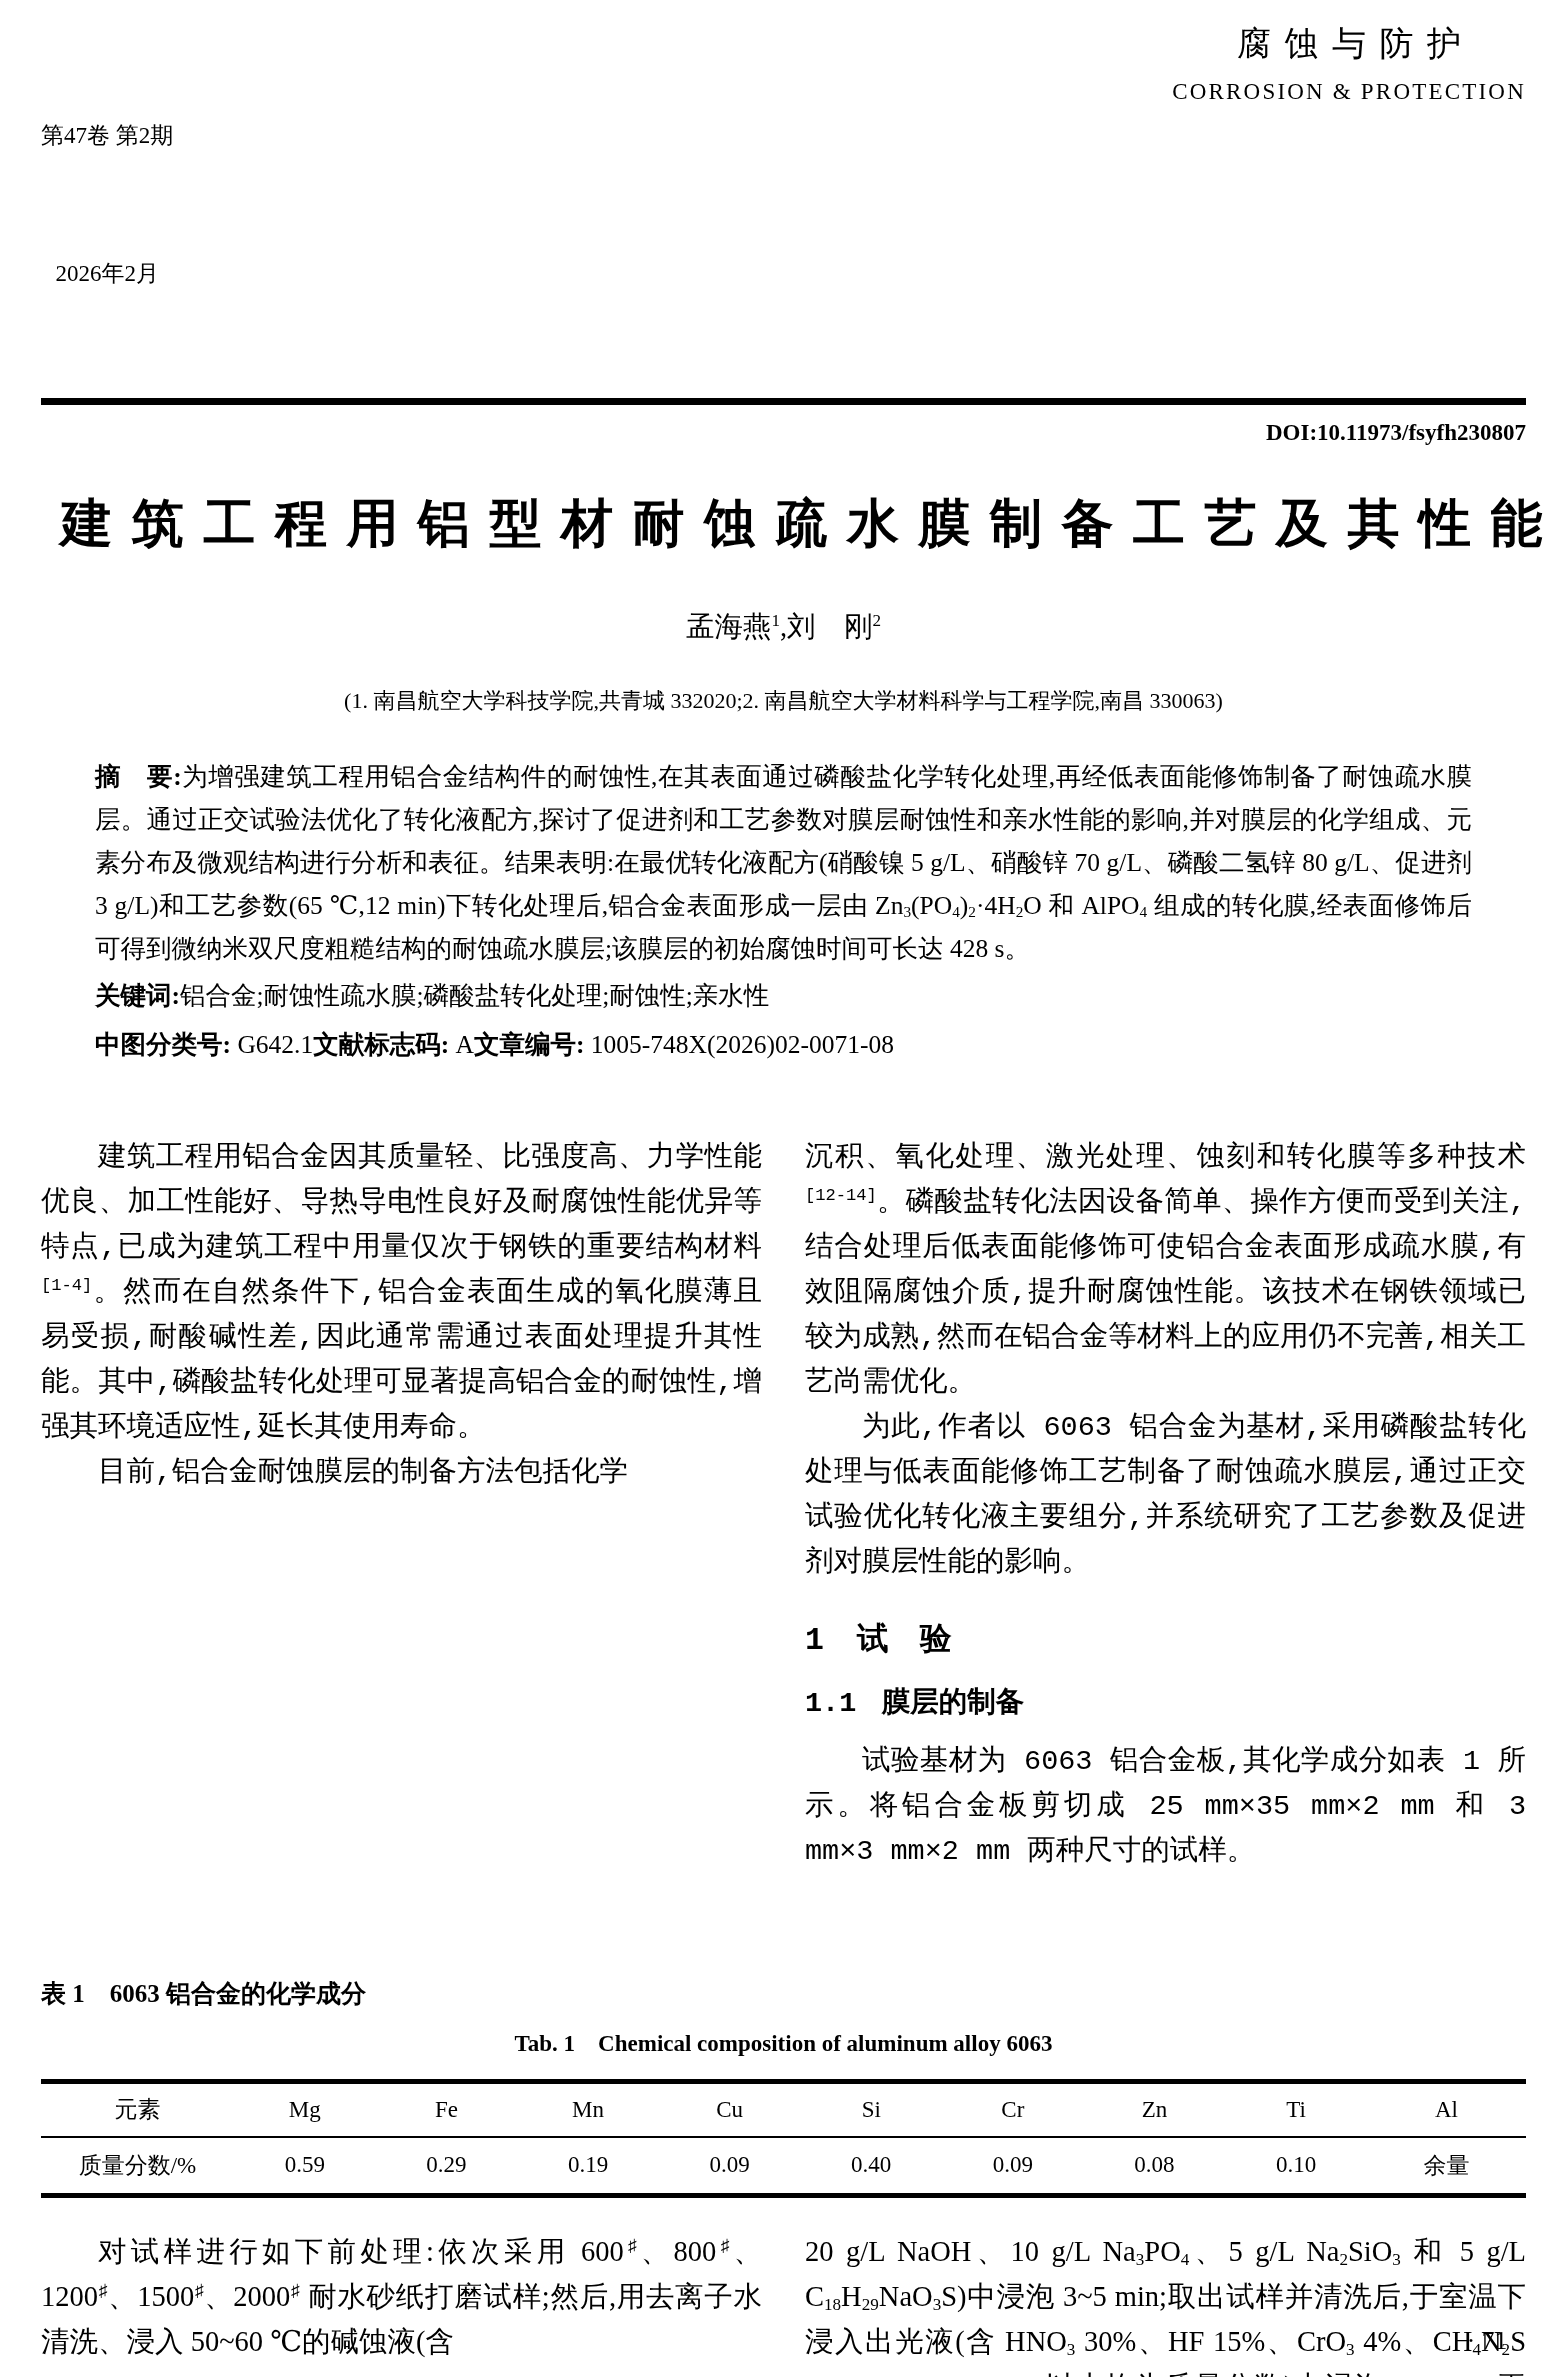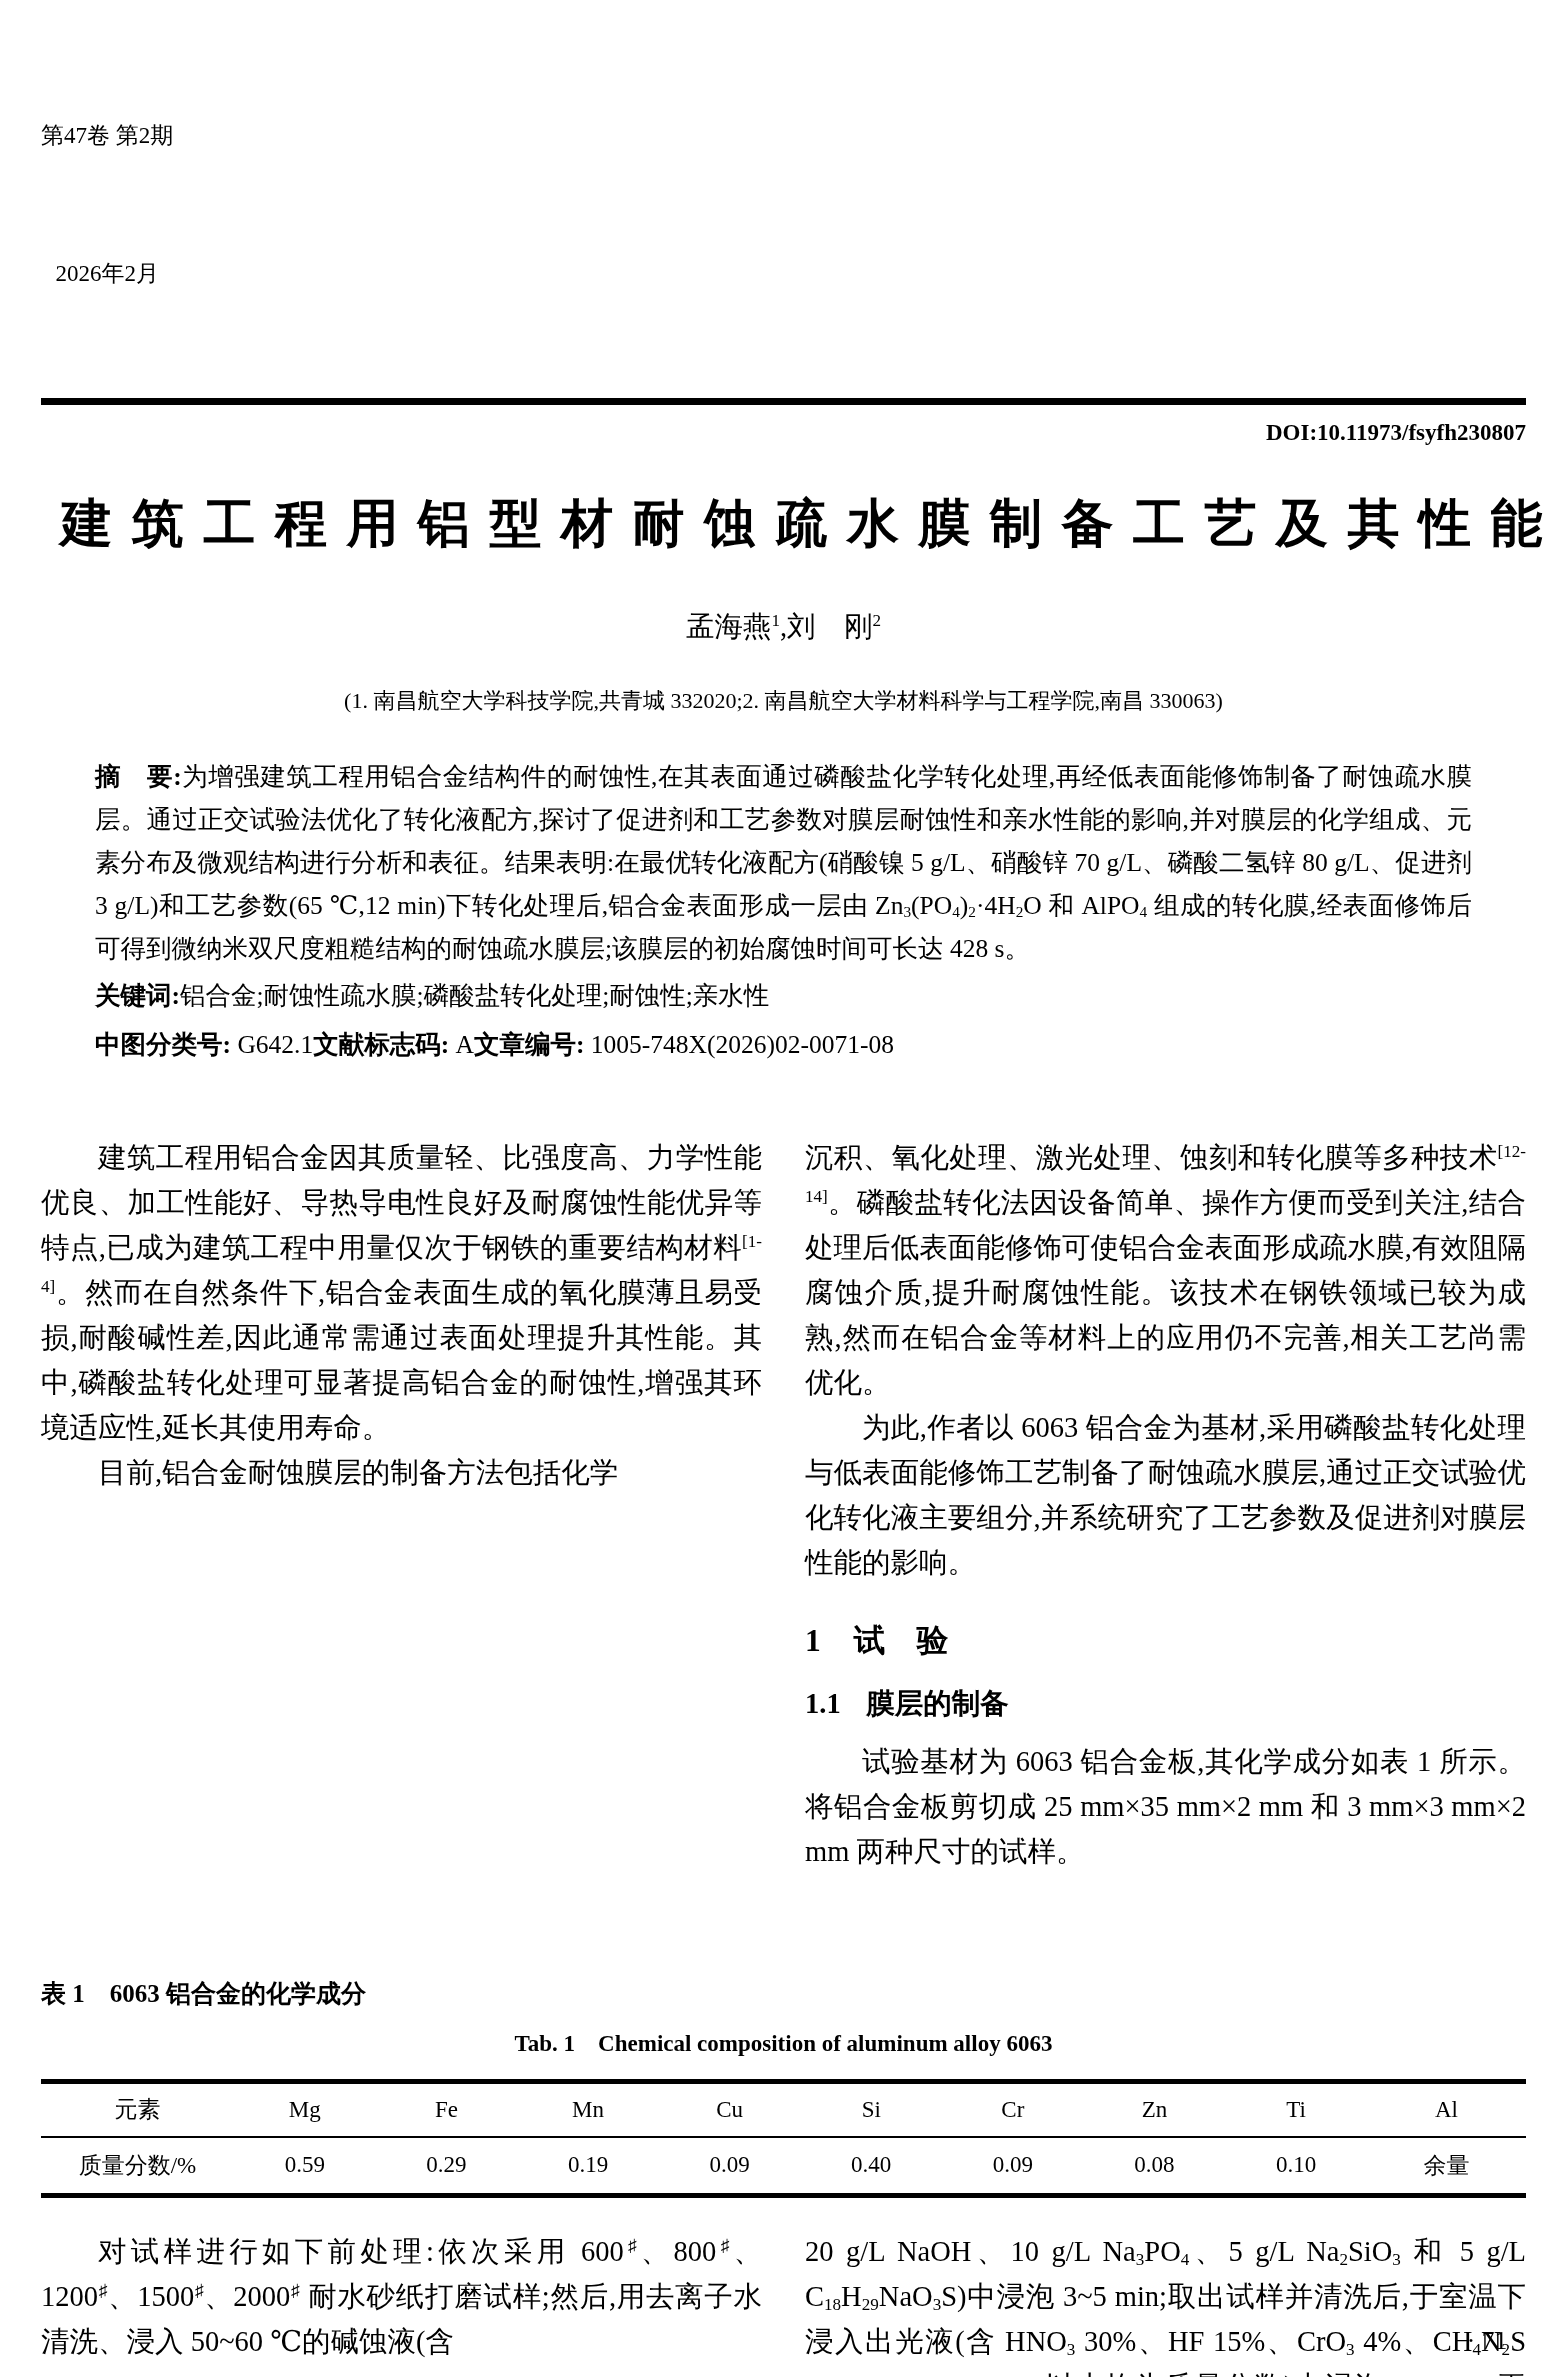--- a/index.html
+++ b/index.html
@@ -38,21 +38,21 @@
 
   
   .columns{display:flex;gap:43px;margin-top:69px;}
   .col{width:721px;font-size:28.5px;line-height:45px;text-align:justify;}
   .para{margin:0;text-indent:2em;}
   .cont{text-indent:0;}
   .h1{font-size:31.5px;font-weight:bold;margin:37px 0 21px 0;line-height:1.2;}
   .h1 .num{margin-right:33px;}
   .h2{font-size:28.5px;font-weight:bold;margin:25.5px 0 16.5px 0;line-height:1.3;}
   .h2 .num{margin-right:25.5px;}
-  .columns-top{min-height:821px;}
+  .columns-top{min-height:821px;font-family:Liberation Mono, monospace;}
 
   
   .tablewrap{margin-top:21px;}
   .tcap-cn{text-align:left;font-weight:bold;font-size:25px;}
   .tcap-en{text-align:center;font-weight:bold;font-size:23px;margin-top:18px;}
   table.t1{width:100%;border-collapse:collapse;margin-top:19.5px;border-top:5.2px solid #000;border-bottom:5.2px solid #000;font-size:23px;}
   table.t1 th{border-bottom:2.2px solid #000;font-weight:normal;padding:10.5px 3px;text-align:center;}
   table.t1 td{padding:12px 3px;text-align:center;}
   table.t1 .c0{width:13%;}
 
@@ -62,20 +62,24 @@
 </style>
 </head>
 <body>
 
 <div class="page">
 
   <div class="header">
     <div class="header-side">
       <div>第47卷 第2期</div>
       <div>2026年2月</div>
+    </div>
+    <div class="header-center">
+      <div class="journal-cn">腐蚀与防护</div>
+      <div class="journal-en">CORROSION &amp; PROTECTION</div>
     </div>
   </div>
 
   <div class="rule"></div>
 
   <div class="doi">DOI:10.11973/fsyfh230807</div>
 
   <div class="title">建筑工程用铝型材耐蚀疏水膜制备工艺及其性能</div>
   <div class="authors">孟海燕<sup>1</sup>,刘　刚<sup>2</sup></div>
   <div class="affil">(1. 南昌航空大学科技学院,共青城 332020;2. 南昌航空大学材料科学与工程学院,南昌 330063)</div>

